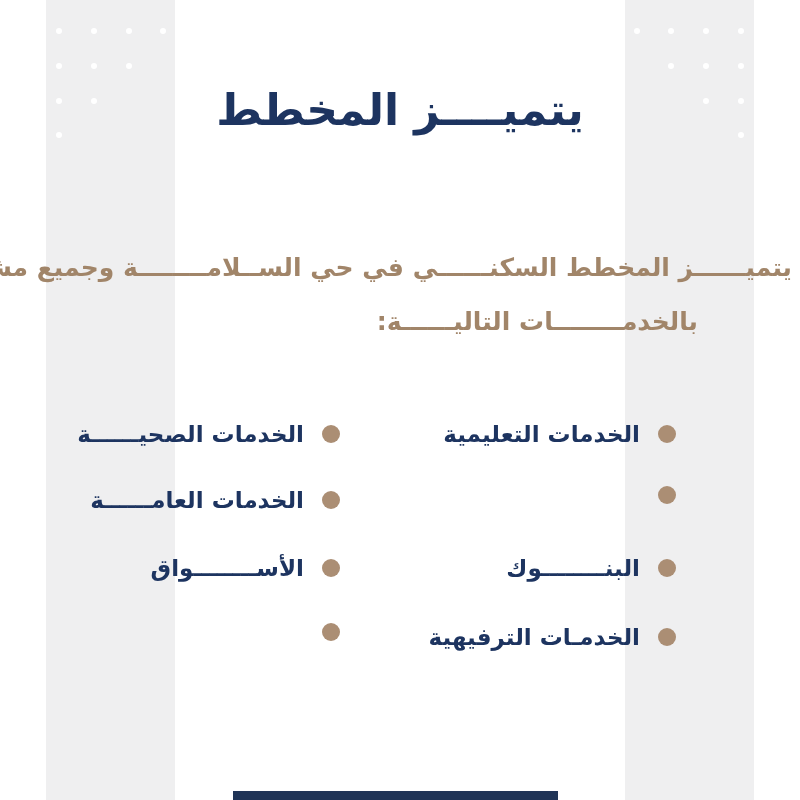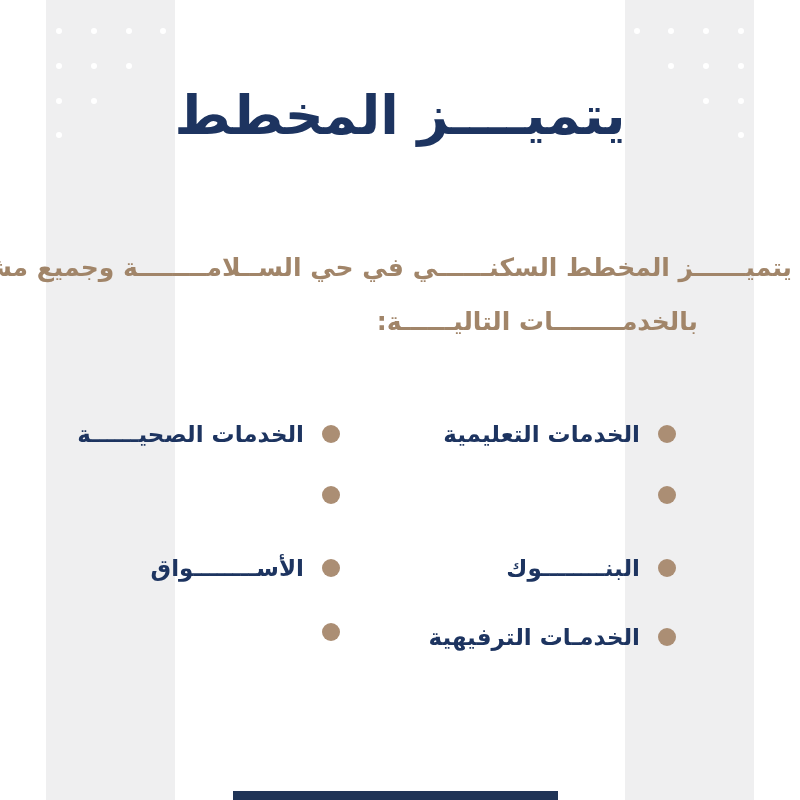--- a/index.html
+++ b/index.html
@@ -23,21 +23,21 @@
   .dot-grid-right{right:10px;top:28px;
     box-shadow:
       -35px 0 0 #fff, -70px 0 0 #fff, -104px 0 0 #fff,
       0 35px 0 #fff, -35px 35px 0 #fff, -70px 35px 0 #fff,
       0 70px 0 #fff, -35px 70px 0 #fff,
       0 104px 0 #fff;}
   
   .page-title{
     position:absolute;top:84px;left:0;right:0;margin:0;
     text-align:center;direction:rtl;
-    font-size:54px;font-weight:bold;color:#1d3460;letter-spacing:0;
+    font-size:44px;font-weight:bold;color:#1d3460;letter-spacing:0;
   }
   
   .intro-line{
     position:absolute;direction:rtl;white-space:nowrap;
     font-size:25px;font-weight:bold;color:#a18569;line-height:34px;
   }
   .intro-line-1{top:226px;right:8px;}
   .intro-line-2{top:280px;right:102px;}
   
   .svc-row{
@@ -87,20 +87,21 @@
   <span class="svc-bullet"></span>
   <span class="svc-label">الخدمـات الترفيهية</span>
 </div>
 
 <div class="svc-row svc-col-left row-1">
   <span class="svc-bullet"></span>
   <span class="svc-label">الخدمات الصحيــــــة</span>
 </div>
 <div class="svc-row svc-col-left row-2">
   <span class="svc-bullet"></span>
+  <span class="svc-label">الخدمات العامــــــة</span>
 </div>
 <div class="svc-row svc-col-left row-3">
   <span class="svc-bullet"></span>
   <span class="svc-label">الأســــــــواق</span>
 </div>
 <div class="svc-row svc-col-left row-4">
   <span class="svc-bullet"></span>
 </div>
 
 <div class="footer-bar"></div>

